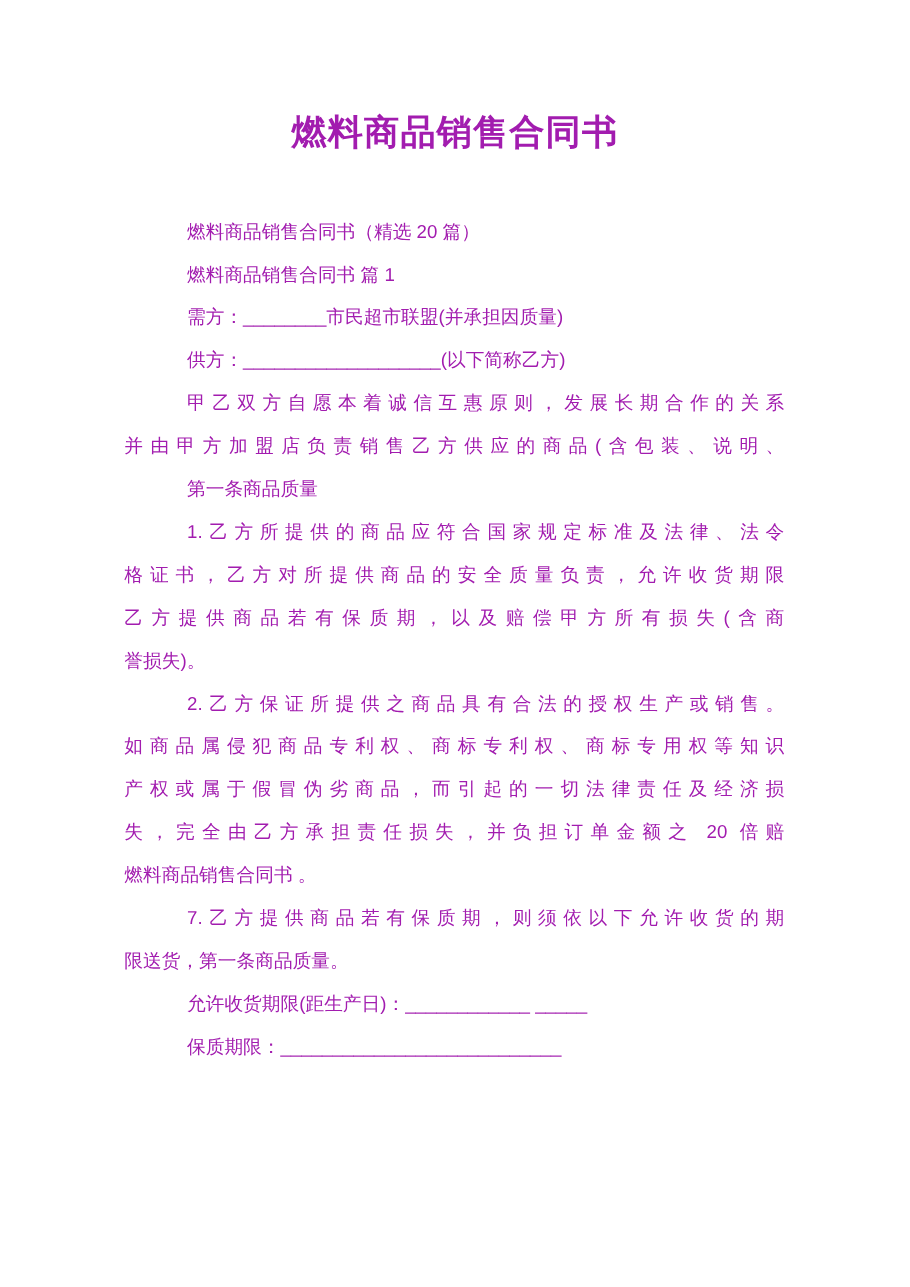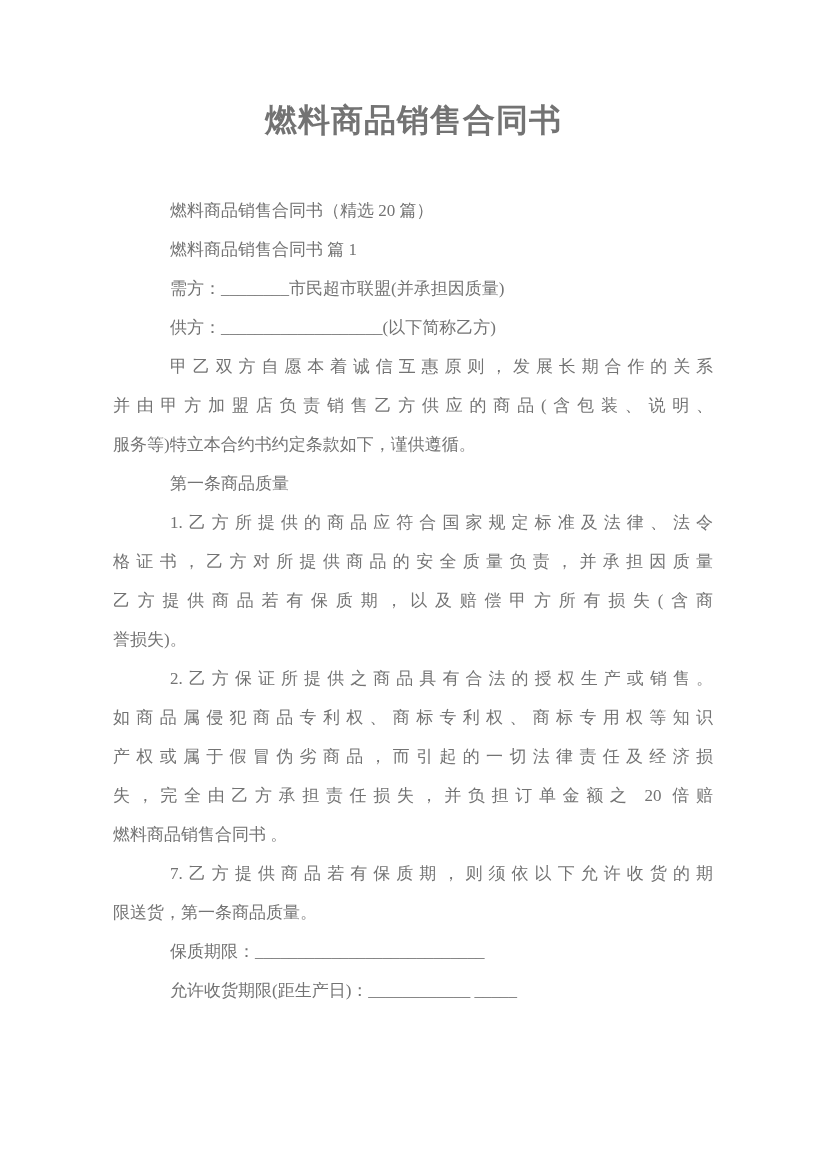--- a/index.html
+++ b/index.html
@@ -5,22 +5,22 @@
   html, body {
     margin: 0;
     padding: 0;
     background: #ffffff;
   }
   .page {
     position: relative;
     width: 827px;
     height: 1170px;
     background: #ffffff;
-    color: #737373;
-    font-family: Liberation Serif, serif;
+    color: #a21caf;
+    font-family: Liberation Sans, sans-serif;
     overflow: hidden;
   }
   .doc-title {
     position: absolute;
     top: 99px;
     left: 0;
     width: 100%;
     margin: 0;
     text-align: center;
     font-size: 32px;
@@ -68,42 +68,41 @@
       </div>
       <div class="para">
         <div class="line indent">需方：________市民超市联盟(并承担因质量)</div>
       </div>
       <div class="para">
         <div class="line indent">供方：___________________(以下简称乙方)</div>
       </div>
       <div class="para">
         <div class="line indent fill">甲乙双方自愿本着诚信互惠原则，发展长期合作的关系</div>
         <div class="line fill">并由甲方加盟店负责销售乙方供应的商品(含包装、说明、</div>
-        <div class="line">服务等)特立本合约书约定条款如下，谨供遵循。</div>
       </div>
       <div class="para">
         <div class="line indent">第一条商品质量</div>
       </div>
       <div class="para">
         <div class="line indent fill">1.乙方所提供的商品应符合国家规定标准及法律、法令</div>
-        <div class="line fill">格证书，乙方对所提供商品的安全质量负责，并承担因质量</div>
+        <div class="line fill">格证书，乙方对所提供商品的安全质量负责，允许收货期限</div>
         <div class="line fill">乙方提供商品若有保质期，以及赔偿甲方所有损失(含商</div>
         <div class="line">誉损失)。</div>
       </div>
       <div class="para">
         <div class="line indent fill">2.乙方保证所提供之商品具有合法的授权生产或销售。</div>
         <div class="line fill">如商品属侵犯商品专利权、商标专利权、商标专用权等知识</div>
         <div class="line fill">产权或属于假冒伪劣商品，而引起的一切法律责任及经济损</div>
         <div class="line fill">失，完全由乙方承担责任损失，并负担订单金额之 20 倍赔</div>
         <div class="line">燃料商品销售合同书 。</div>
       </div>
       <div class="para">
         <div class="line indent fill">7.乙方提供商品若有保质期，则须依以下允许收货的期</div>
         <div class="line">限送货，第一条商品质量。</div>
       </div>
       <div class="para">
-        <div class="line indent">保质期限：___________________________</div>
+        <div class="line indent">允许收货期限(距生产日)：____________ _____</div>
       </div>
       <div class="para">
-        <div class="line indent">允许收货期限(距生产日)：____________ _____</div>
+        <div class="line indent">保质期限：___________________________</div>
       </div>
     </div>
 </div>
 
 </body></html>

